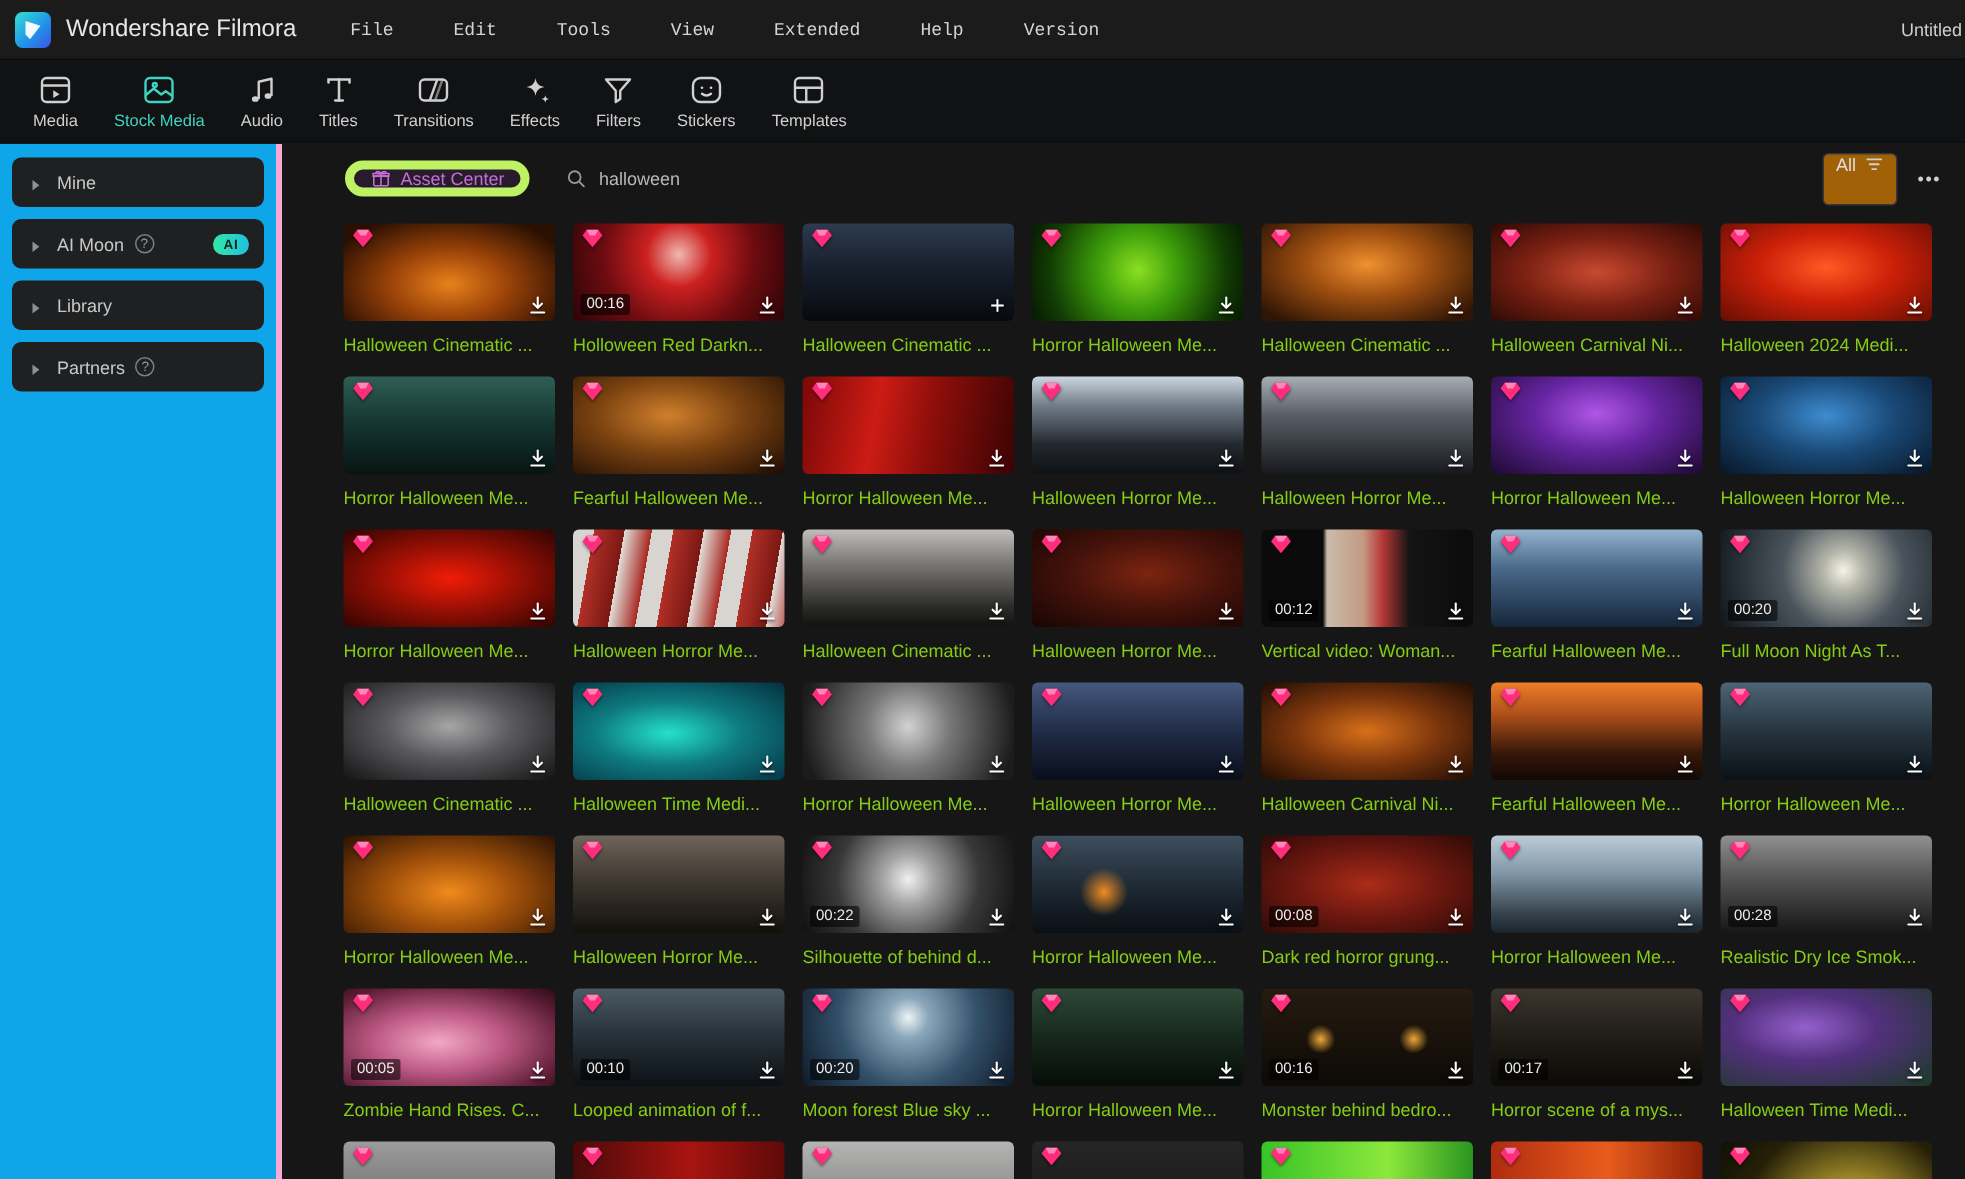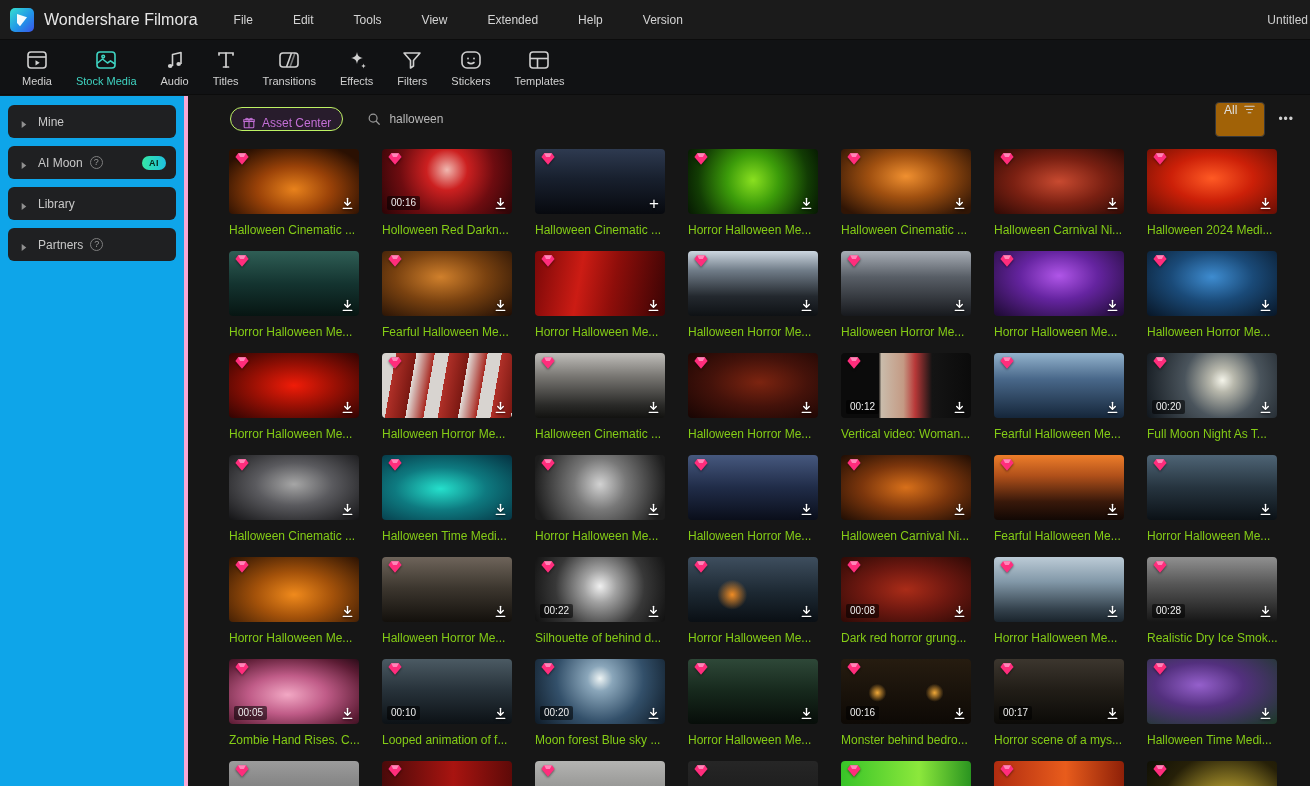--- a/index.html
+++ b/index.html
@@ -4,21 +4,21 @@
 <style>
   * { margin:0; padding:0; box-sizing:border-box; }
   html,body { width:1310px; height:786px; overflow:hidden; }
   body { background:#161616; font-family:"Liberation Sans",sans-serif; color:#ddd; position:relative; }
 
   
   .menubar { position:absolute; top:0; left:0; right:0; height:40px; background:#1b1b1b;
              border-bottom:1px solid #0c0c0c; display:flex; align-items:center; }
   .logo { width:24px; height:24px; margin-left:10px; flex:0 0 auto; }
   .app-name { font-size:16px; color:#e6e6e6; margin-left:10px; white-space:nowrap; }
-  .menus { display:flex; margin-left:36px; gap:40px; }
+  .menus { display:flex; margin-left:36px; gap:40px;font-family:Liberation Mono, monospace; }
   .menu-item { font-size:12px; color:#d4d4d4; cursor:default; }
   .project-title { position:absolute; right:2px; font-size:12px; color:#cfcfcf; }
 
   
   .toolbar { position:absolute; top:40px; left:0; right:0; height:55px; background:#111214;
              border-bottom:1px solid #0c0c0c; display:flex; align-items:center; padding-left:10px; }
   .tab { display:flex; flex-direction:column; align-items:center; justify-content:center;
          gap:3px; padding:0 12px; height:100%; color:#d0d0d0; cursor:pointer; }
   .tab.active { color:#3fd4c2; }
   .tab-icon { width:24px; height:24px; display:block; }
@@ -34,39 +34,39 @@
   .side-label { font-size:12px; color:#c8c8c8; }
   .help { width:13px; height:13px; border:1px solid #7e7e7e; border-radius:50%; color:#9a9a9a;
           font-size:9px; line-height:11px; text-align:center; margin-left:7px; }
   .ai-badge { margin-left:auto; background:linear-gradient(90deg,#35e6a4,#1ec0e0);
               color:#06281c; font-size:9px; font-weight:bold; border-radius:8px;
               padding:2px 7px; letter-spacing:.5px; }
 
   
   .main { position:absolute; top:96px; left:214px; right:0; bottom:0; background:#161616; overflow:hidden; }
   .content-header { display:flex; align-items:center; padding:10px 6px 0 16px; height:36px; }
-  .asset-center-btn { display:flex; align-items:flex-end; gap:6px; border:1px solid #bef264;
+  .asset-center-btn { display:flex; align-items:center; gap:6px; border:6px solid #bef264;
                       background:rgba(156,74,184,.14); color:#c36fd6; font-size:12px; height:24px;
                       padding:0 11px; border-radius:13px; cursor:pointer; white-space:nowrap; }
   .asset-center-btn svg { width:14px; height:14px; }
   .search-box { display:flex; align-items:center; margin-left:24px; gap:8px; }
   .search-box svg { width:14px; height:14px; }
   .search-input { background:transparent; border:none; outline:none; color:#b8b8b8;
                   font-size:12px; width:180px; font-family:"Liberation Sans",sans-serif; }
   .filter-btn { margin-left:auto; display:flex; gap:6px; background:#a16207;
                 border:1px solid #36373a; border-radius:4px; height:35px; padding:0 8px;
                 font-size:12px; color:#e0e0e0; cursor:pointer; }
   .filter-btn svg { width:13px; height:13px; }
   .more-btn { color:#cfcfcf; font-size:12px; letter-spacing:1px; margin:0 10px 0 13px; cursor:pointer; }
 
   
   .grid { margin:17px 0 0 15px; display:grid; grid-template-columns:repeat(7,130px);
           column-gap:23px; row-gap:14px; }
   .cell { width:130px; }
-  .thumb { width:130px; height:65px; border-radius:4px; position:relative; overflow:hidden;
+  .thumb { width:141px; height:65px; border-radius:4px; position:relative; overflow:hidden;
            cursor:pointer; background:#222; }
   .gem { position:absolute; top:3px; left:5px; width:16px; height:14px; }
   .gem svg { width:100%; height:100%; display:block; filter:drop-shadow(0 1px 1px rgba(0,0,0,.5)); }
   .dl { position:absolute; bottom:3px; right:4px; width:15px; height:15px; cursor:pointer;
         filter:drop-shadow(0 1px 1px rgba(0,0,0,.7)); }
   .dl svg { width:100%; height:100%; display:block; }
   .plus { position:absolute; bottom:0px; right:6px; color:#fff; font-size:17px; cursor:pointer;
           text-shadow:0 1px 2px rgba(0,0,0,.8); }
   .dur { position:absolute; bottom:4px; left:5px; background:rgba(0,0,0,.55); color:#eee;
          font-size:10px; padding:1px 4px; border-radius:2px; line-height:12px; }

